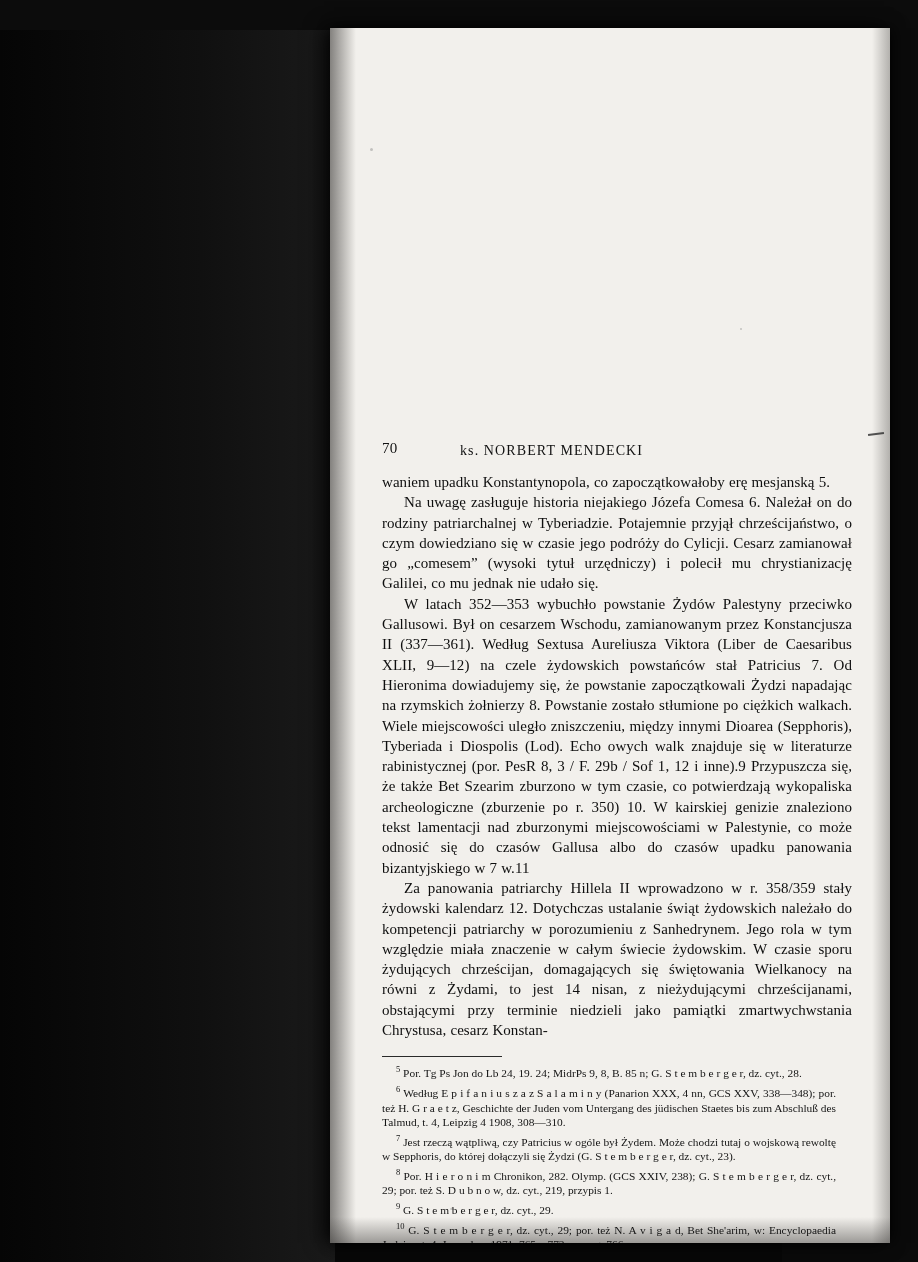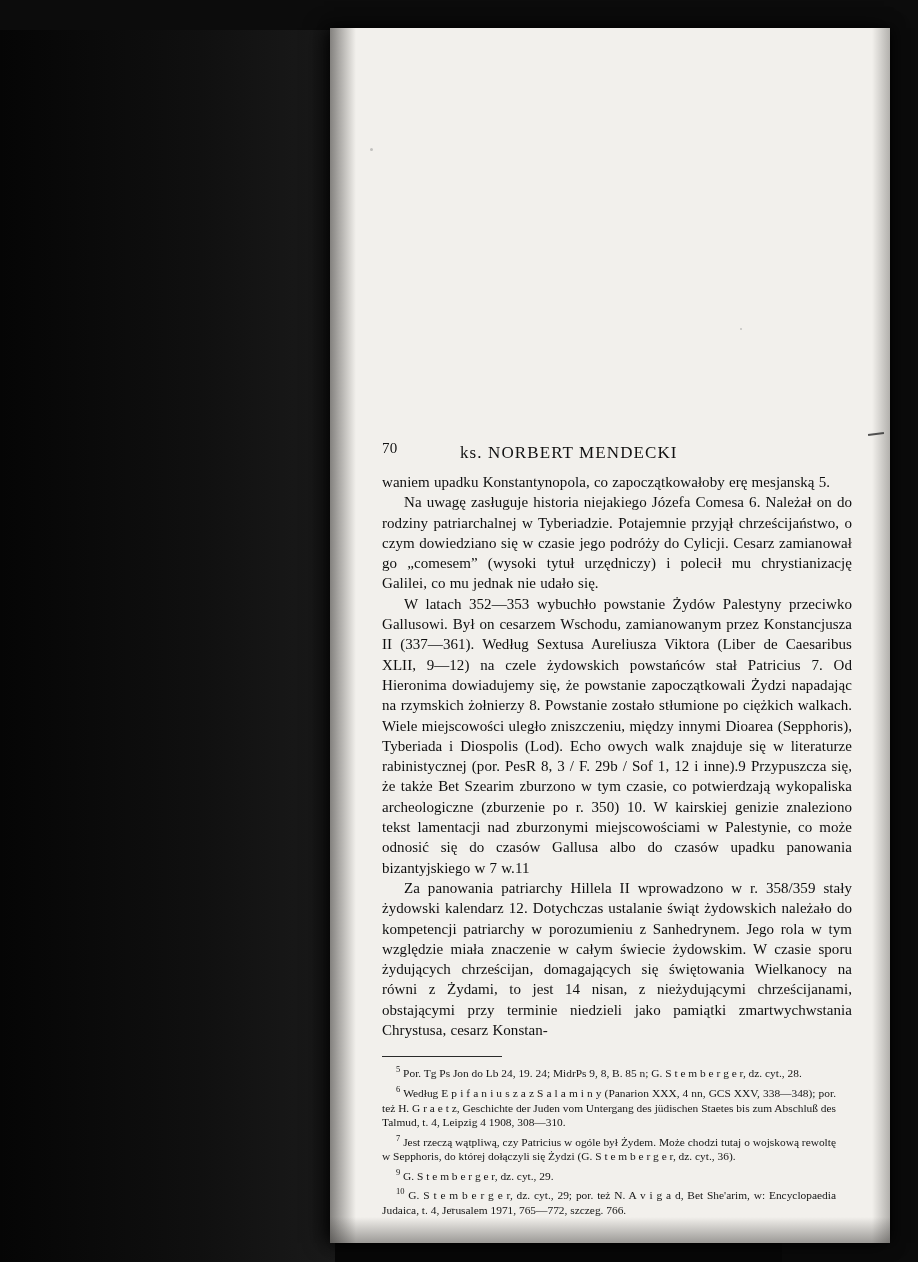--- a/index.html
+++ b/index.html
@@ -90,21 +90,21 @@
     left: 0;
     top: 0;
     font-size: 15px;
     font-family: "Liberation Serif", serif;
     letter-spacing: 0.3px;
   }
   .runtitle {
     position: absolute;
     left: 78px;
     top: 3px;
-    font-size: 17px;
+    font-size: 14px;
     letter-spacing: 1.1px;
     font-family: "Liberation Serif", serif;
   }
 
   .body-text {
     margin-top: 14px;
     font-size: 15px;
     line-height: 20.3px;
     color: #0e0e0e;
     text-align: justify;
@@ -195,21 +195,22 @@
         <p class="indent">Na uwagę zasługuje historia niejakiego Józefa Comesa 6. Należał on do rodziny patriarchalnej w Tyberiadzie. Potajemnie przyjął chrześcijaństwo, o czym dowiedziano się w czasie jego podróży do Cylicji. Cesarz zamianował go „comesem” (wysoki tytuł urzędniczy) i polecił mu chrystianizację Galilei, co mu jednak nie udało się.</p>
         <p class="indent">W latach 352—353 wybuchło powstanie Żydów Palestyny przeciwko Gallusowi. Był on cesarzem Wschodu, zamianowanym przez Konstancjusza II (337—361). Według Sextusa Aureliusza Viktora (Liber de Caesaribus XLII, 9—12) na czele żydowskich powstańców stał Patricius 7. Od Hieronima dowiadujemy się, że powstanie zapoczątkowali Żydzi napadając na rzymskich żołnierzy 8. Powstanie zostało stłumione po ciężkich walkach. Wiele miejscowości uległo zniszczeniu, między innymi Dioarea (Sepphoris), Tyberiada i Diospolis (Lod). Echo owych walk znajduje się w literaturze rabinistycznej (por. PesR 8, 3 / F. 29b / Sof 1, 12 i inne).9 Przypuszcza się, że także Bet Szearim zburzono w tym czasie, co potwierdzają wykopaliska archeologiczne (zburzenie po r. 350) 10. W kairskiej genizie znaleziono tekst lamentacji nad zburzonymi miejscowościami w Palestynie, co może odnosić się do czasów Gallusa albo do czasów upadku panowania bizantyjskiego w 7 w.11</p>
         <p class="indent">Za panowania patriarchy Hillela II wprowadzono w r. 358/359 stały żydowski kalendarz 12. Dotychczas ustalanie świąt żydowskich należało do kompetencji patriarchy w porozumieniu z Sanhedrynem. Jego rola w tym względzie miała znaczenie w całym świecie żydowskim. W czasie sporu żydujących chrześcijan, domagających się świętowania Wielkanocy na równi z Żydami, to jest 14 nisan, z nieżydującymi chrześcijanami, obstającymi przy terminie niedzieli jako pamiątki zmartwychwstania Chrystusa, cesarz Konstan-</p>
       </div>
 
       <div class="fn-rule"></div>
 
       <div class="footnotes">
         <p><sup>5</sup> <span>Por. Tg Ps Jon do Lb 24, 19. 24; MidrPs 9, 8, B. 85 n; G. S t e m b e r g e r, dz. cyt., 28.</span></p>
         <p><sup>6</sup> <span>Według E p i f a n i u s z a z S a l a m i n y (Panarion XXX, 4 nn, GCS XXV, 338—348); por. też H. G r a e t z, Geschichte der Juden vom Untergang des jüdischen Staetes bis zum Abschluß des Talmud, t. 4, Leipzig 4 1908, 308—310.</span></p>
-        <p><sup>7</sup> <span>Jest rzeczą wątpliwą, czy Patricius w ogóle był Żydem. Może chodzi tutaj o wojskową rewoltę w Sepphoris, do której dołączyli się Żydzi (G. S t e m b e r g e r, dz. cyt., 36).</span></p>
+        <p><sup>7</sup> <span>Jest rzeczą wątpliwą, czy Patricius w ogóle był Żydem. Może chodzi tutaj o wojskową rewoltę w Sepphoris, do której dołączyli się Żydzi (G. S t e m b e r g e r, dz. cyt., 23).</span></p>
+        <p><sup>8</sup> <span>Por. H i e r o n i m Chronikon, 282. Olymp. (GCS XXIV, 238); G. S t e m b e r g e r, dz. cyt., 29; por. też S. D u b n o w, dz. cyt., 219, przypis 1.</span></p>
         <p><sup>9</sup> <span>G. S t e m b e r g e r, dz. cyt., 29.</span></p>
         <p><sup>10</sup> <span>G. S t e m b e r g e r, dz. cyt., 29; por. też N. A v i g a d, Bet She'arim, w: Encyclopaedia Judaica, t. 4, Jerusalem 1971, 765—772, szczeg. 766.</span></p>
 
       </div>
 
     </div>
   </div>
 </div>
 
 </body></html>

